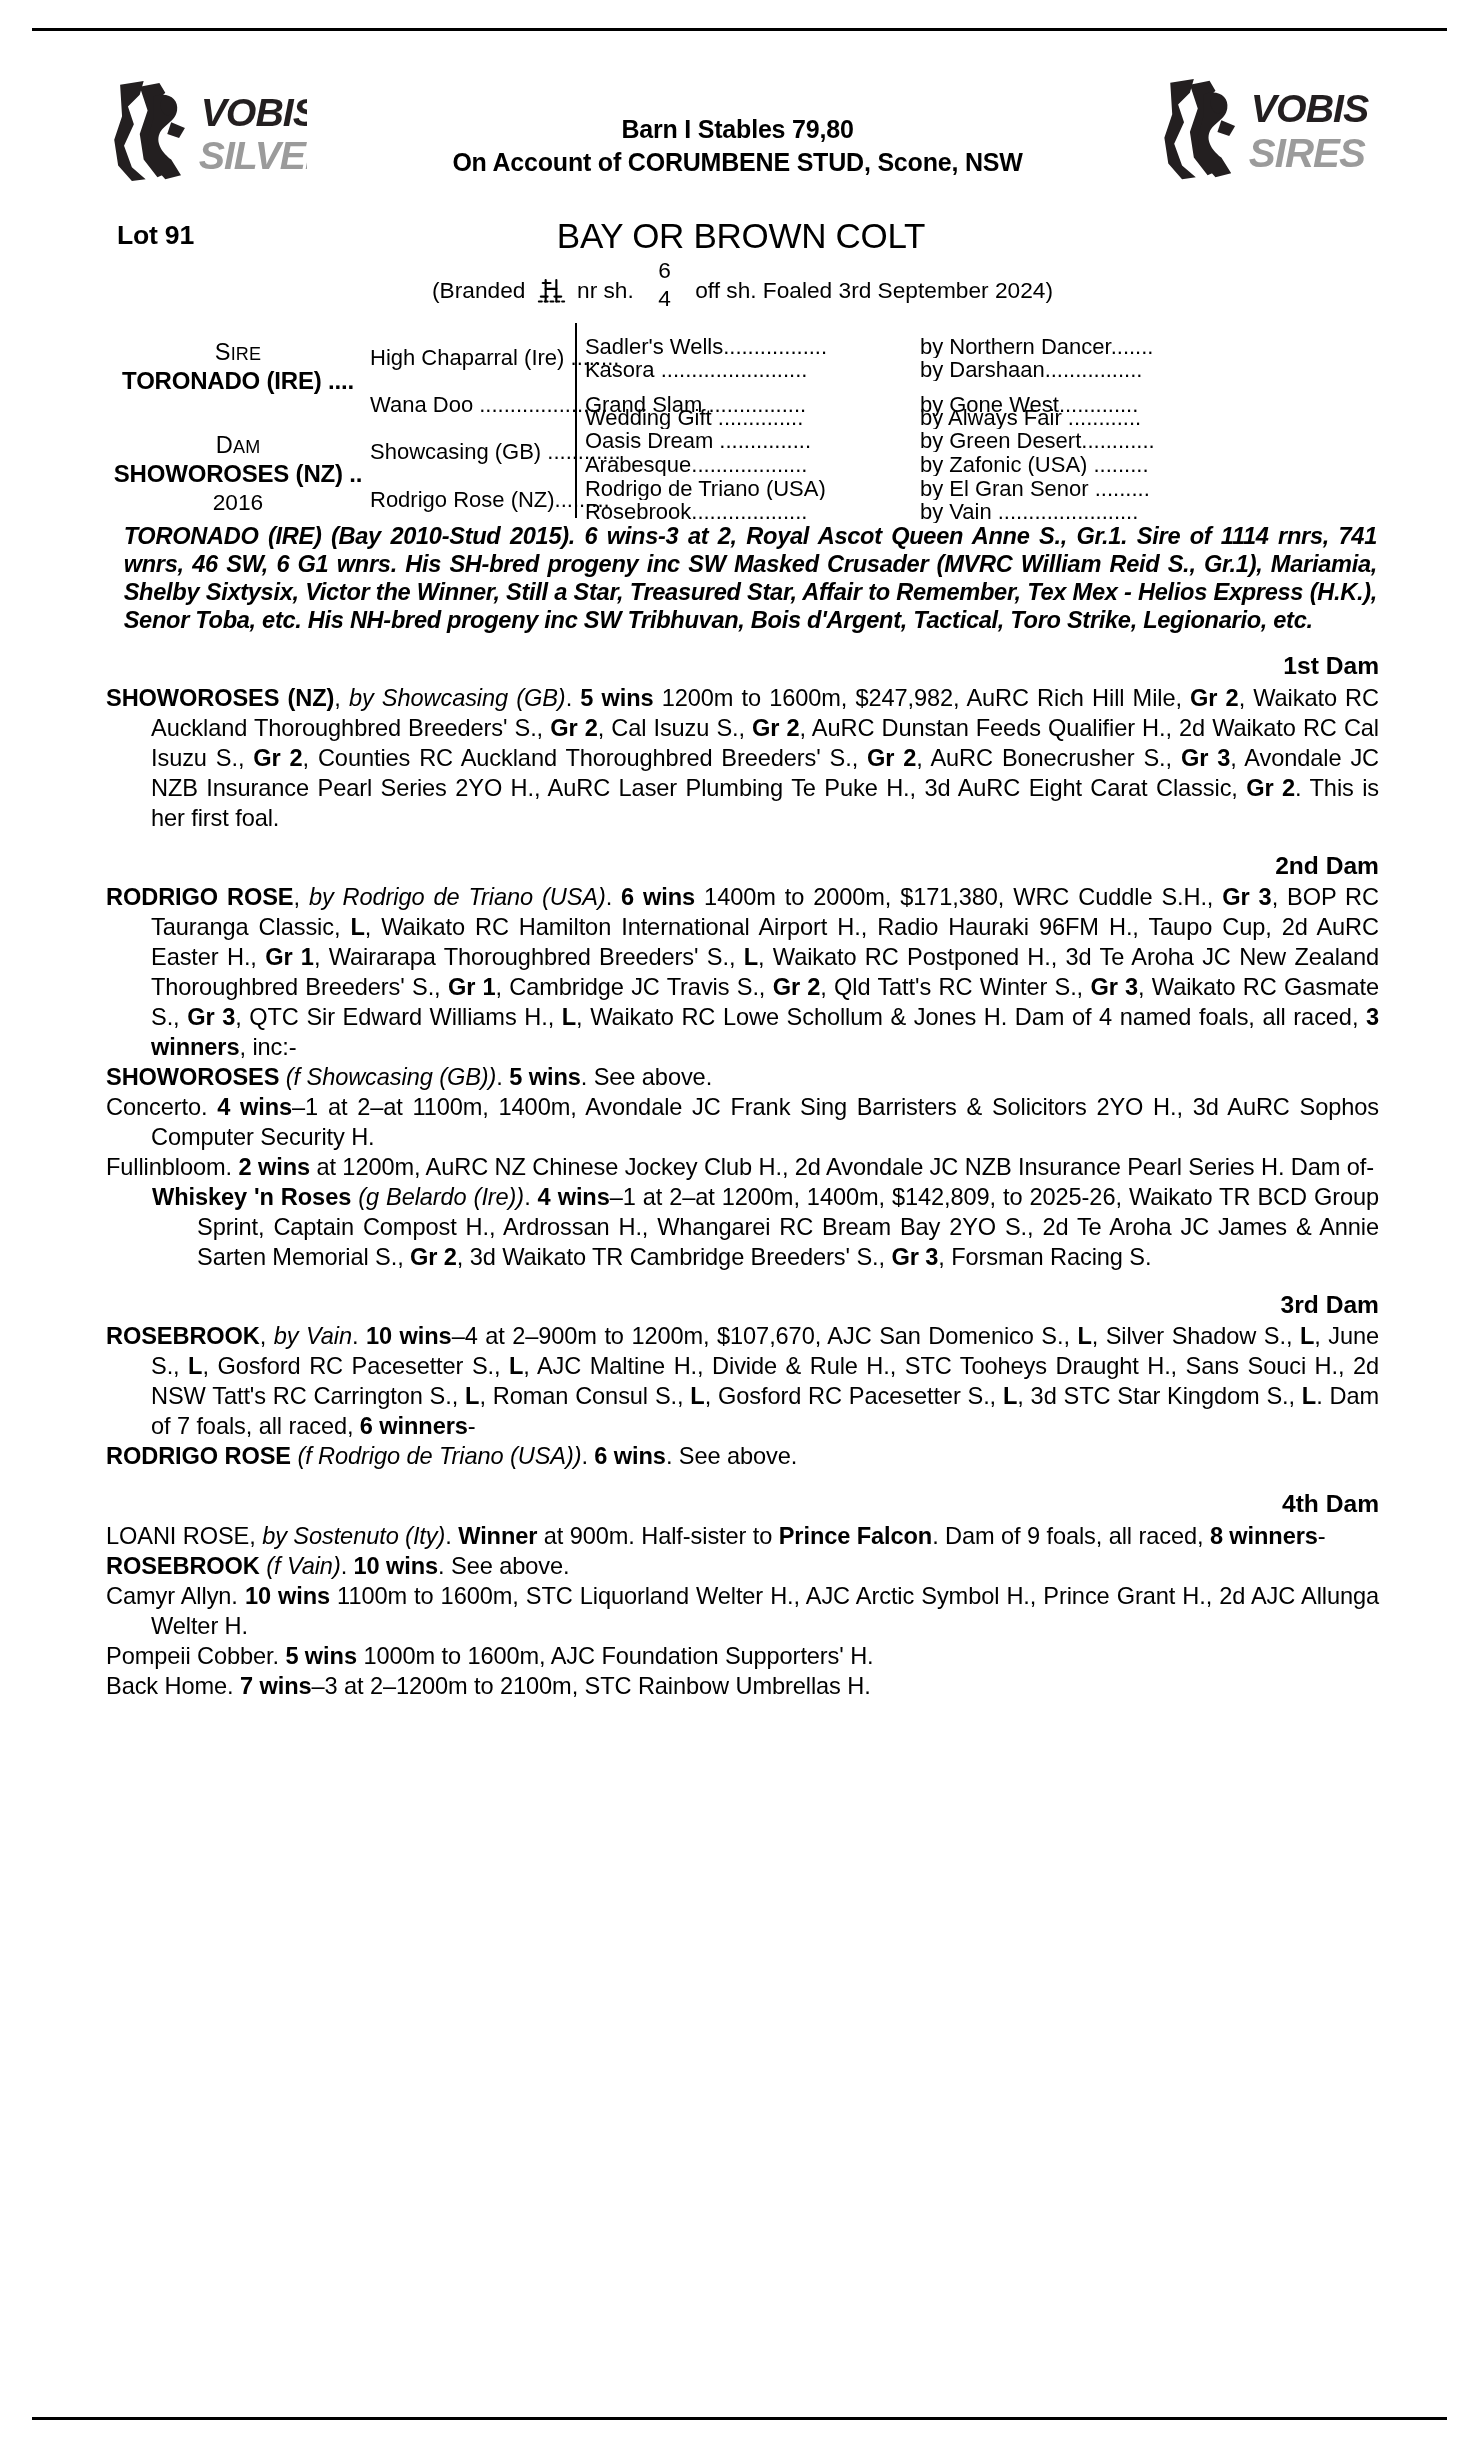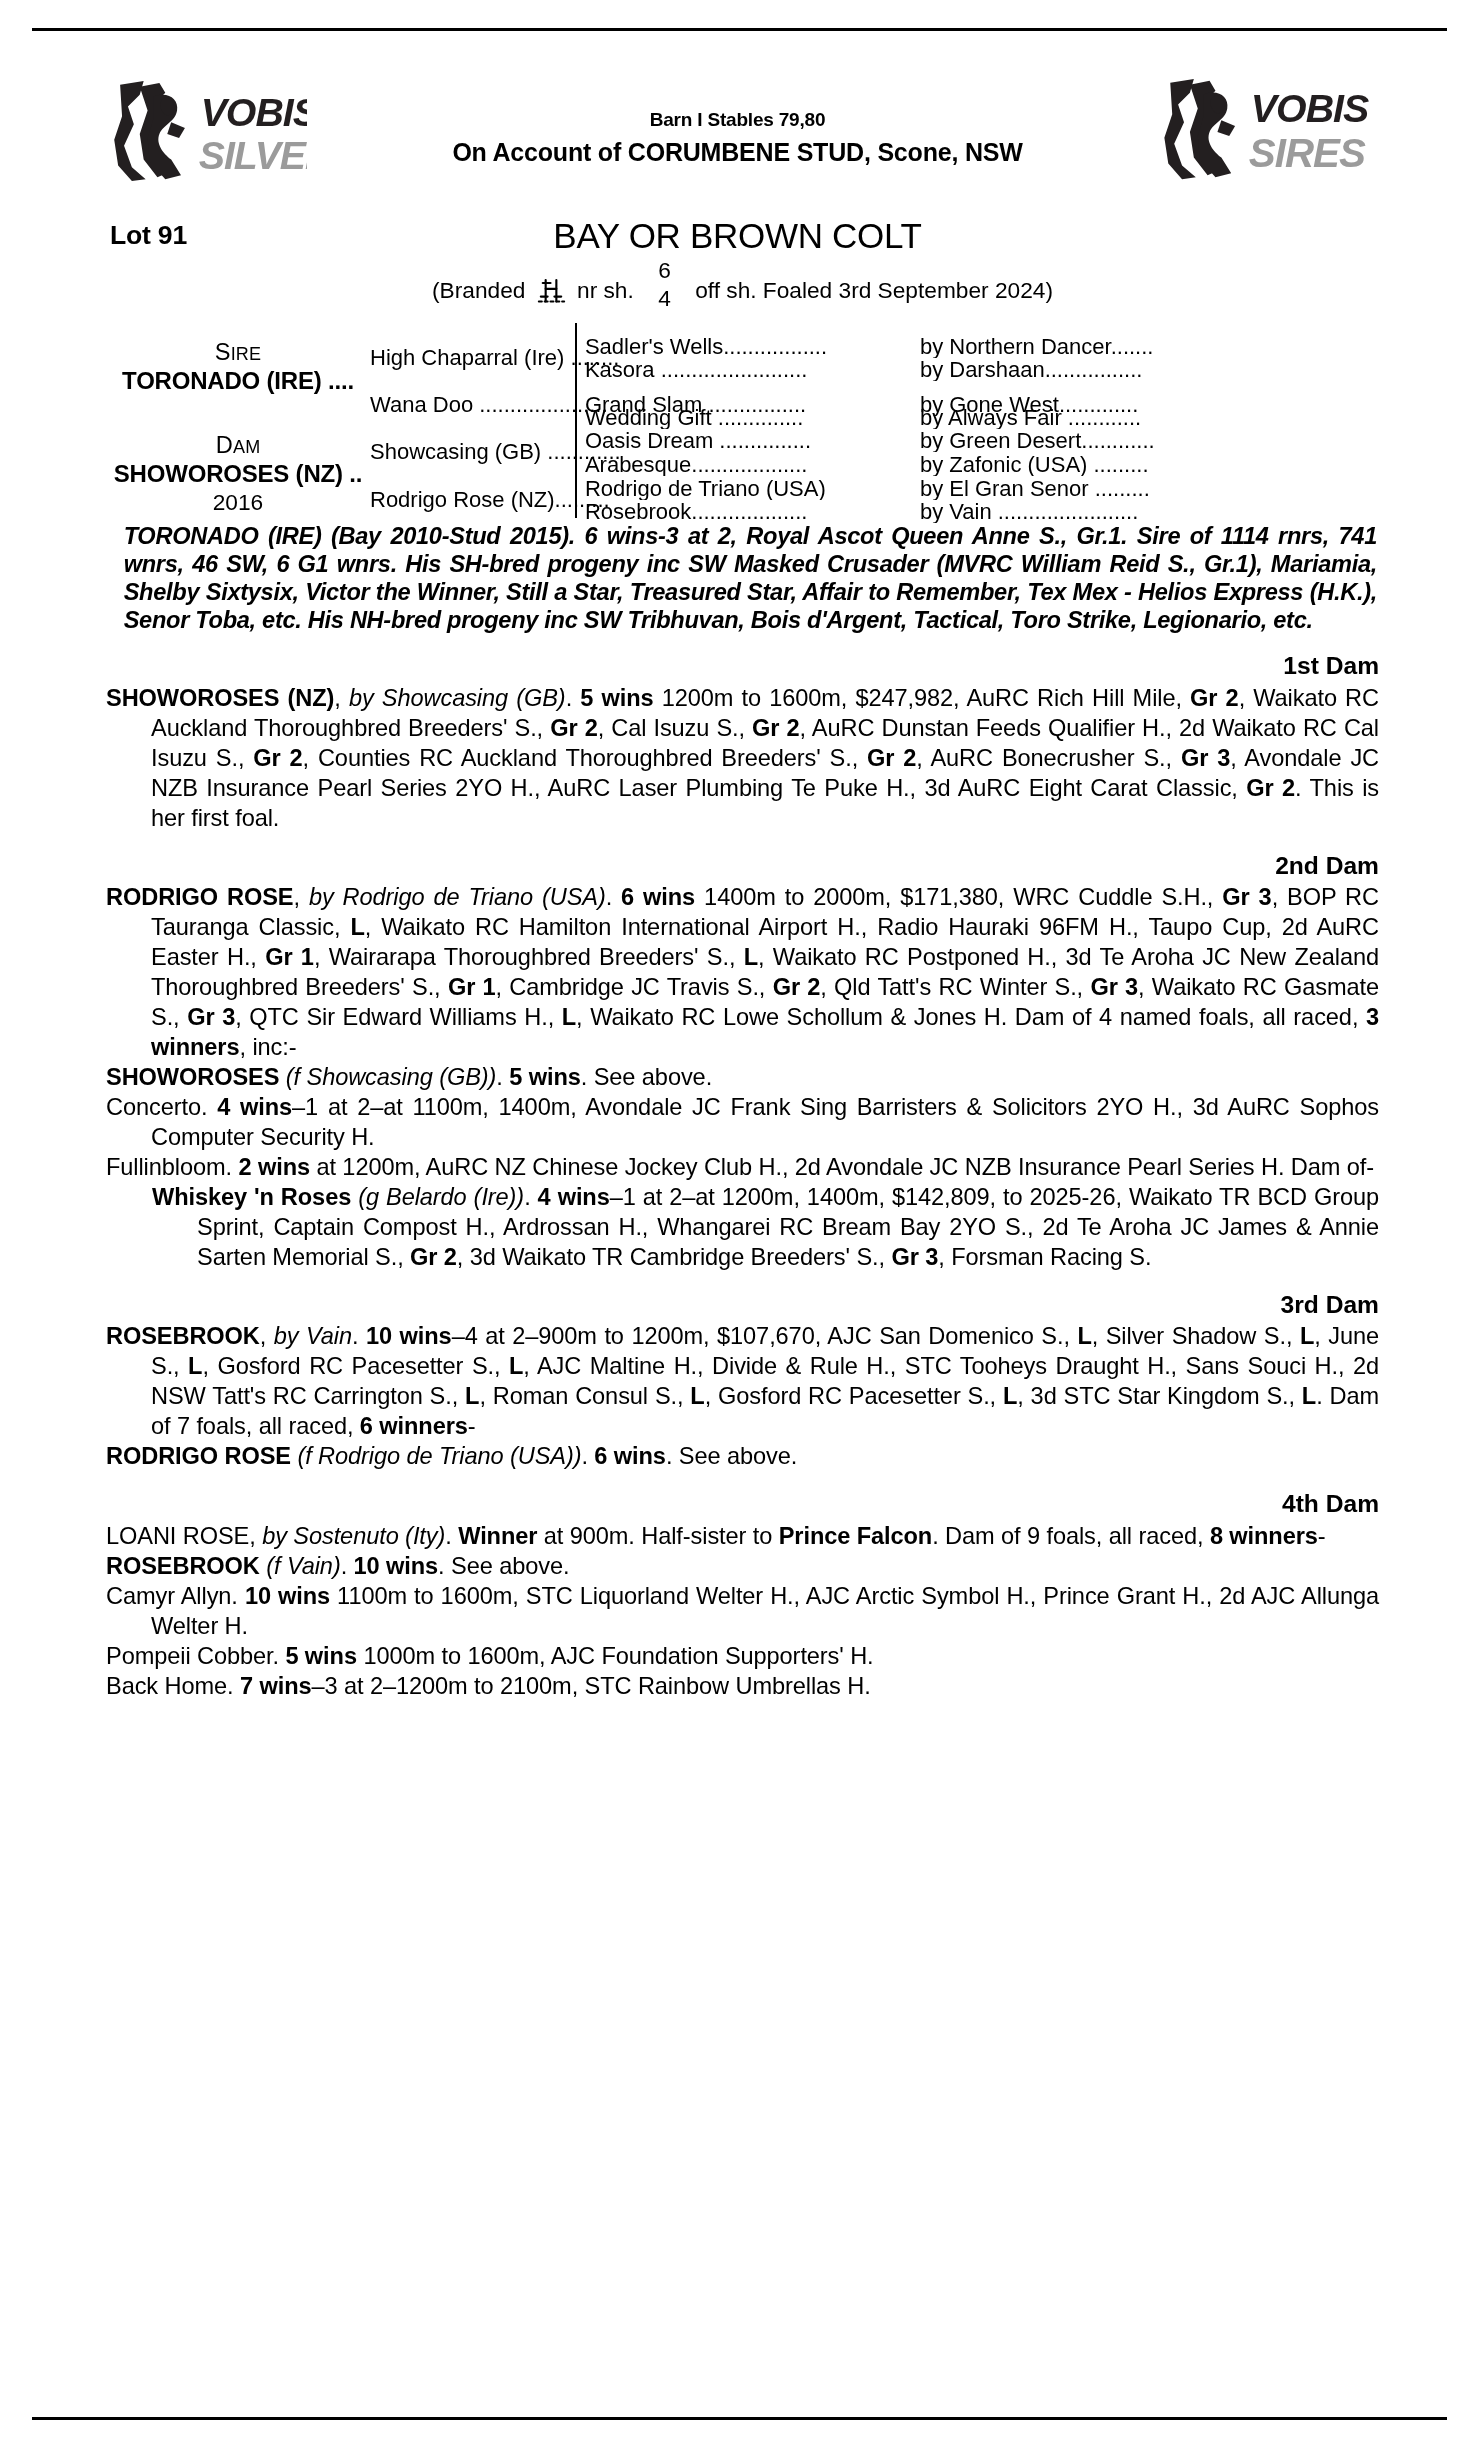--- a/index.html
+++ b/index.html
@@ -71,34 +71,36 @@
 
   .header-lines {
     position: absolute;
     left: 197px;
     right: 207px;
     top: 35px;
     text-align: center;
   }
   .barn-line {
     font-weight: bold;
-    font-size: 19px;
+    font-size: 25px;
     line-height: 31.5px;
     letter-spacing: -0.2px;
+    margin-top: 10px;
   }
   .account-line {
     font-weight: bold;
     font-size: 25px;
     line-height: 32.5px;
     letter-spacing: -0.2px;
   }
 
   .lot-row {
     position: relative;
     height: 45px;
+    margin-left: 7px;
   }
   .lot-number {
     position: absolute;
     left: 3.9px;
     top: 0px;
     font-weight: bold;
     font-size: 26.6px;
     line-height: 37px;
     letter-spacing: -0.2px;
   }

